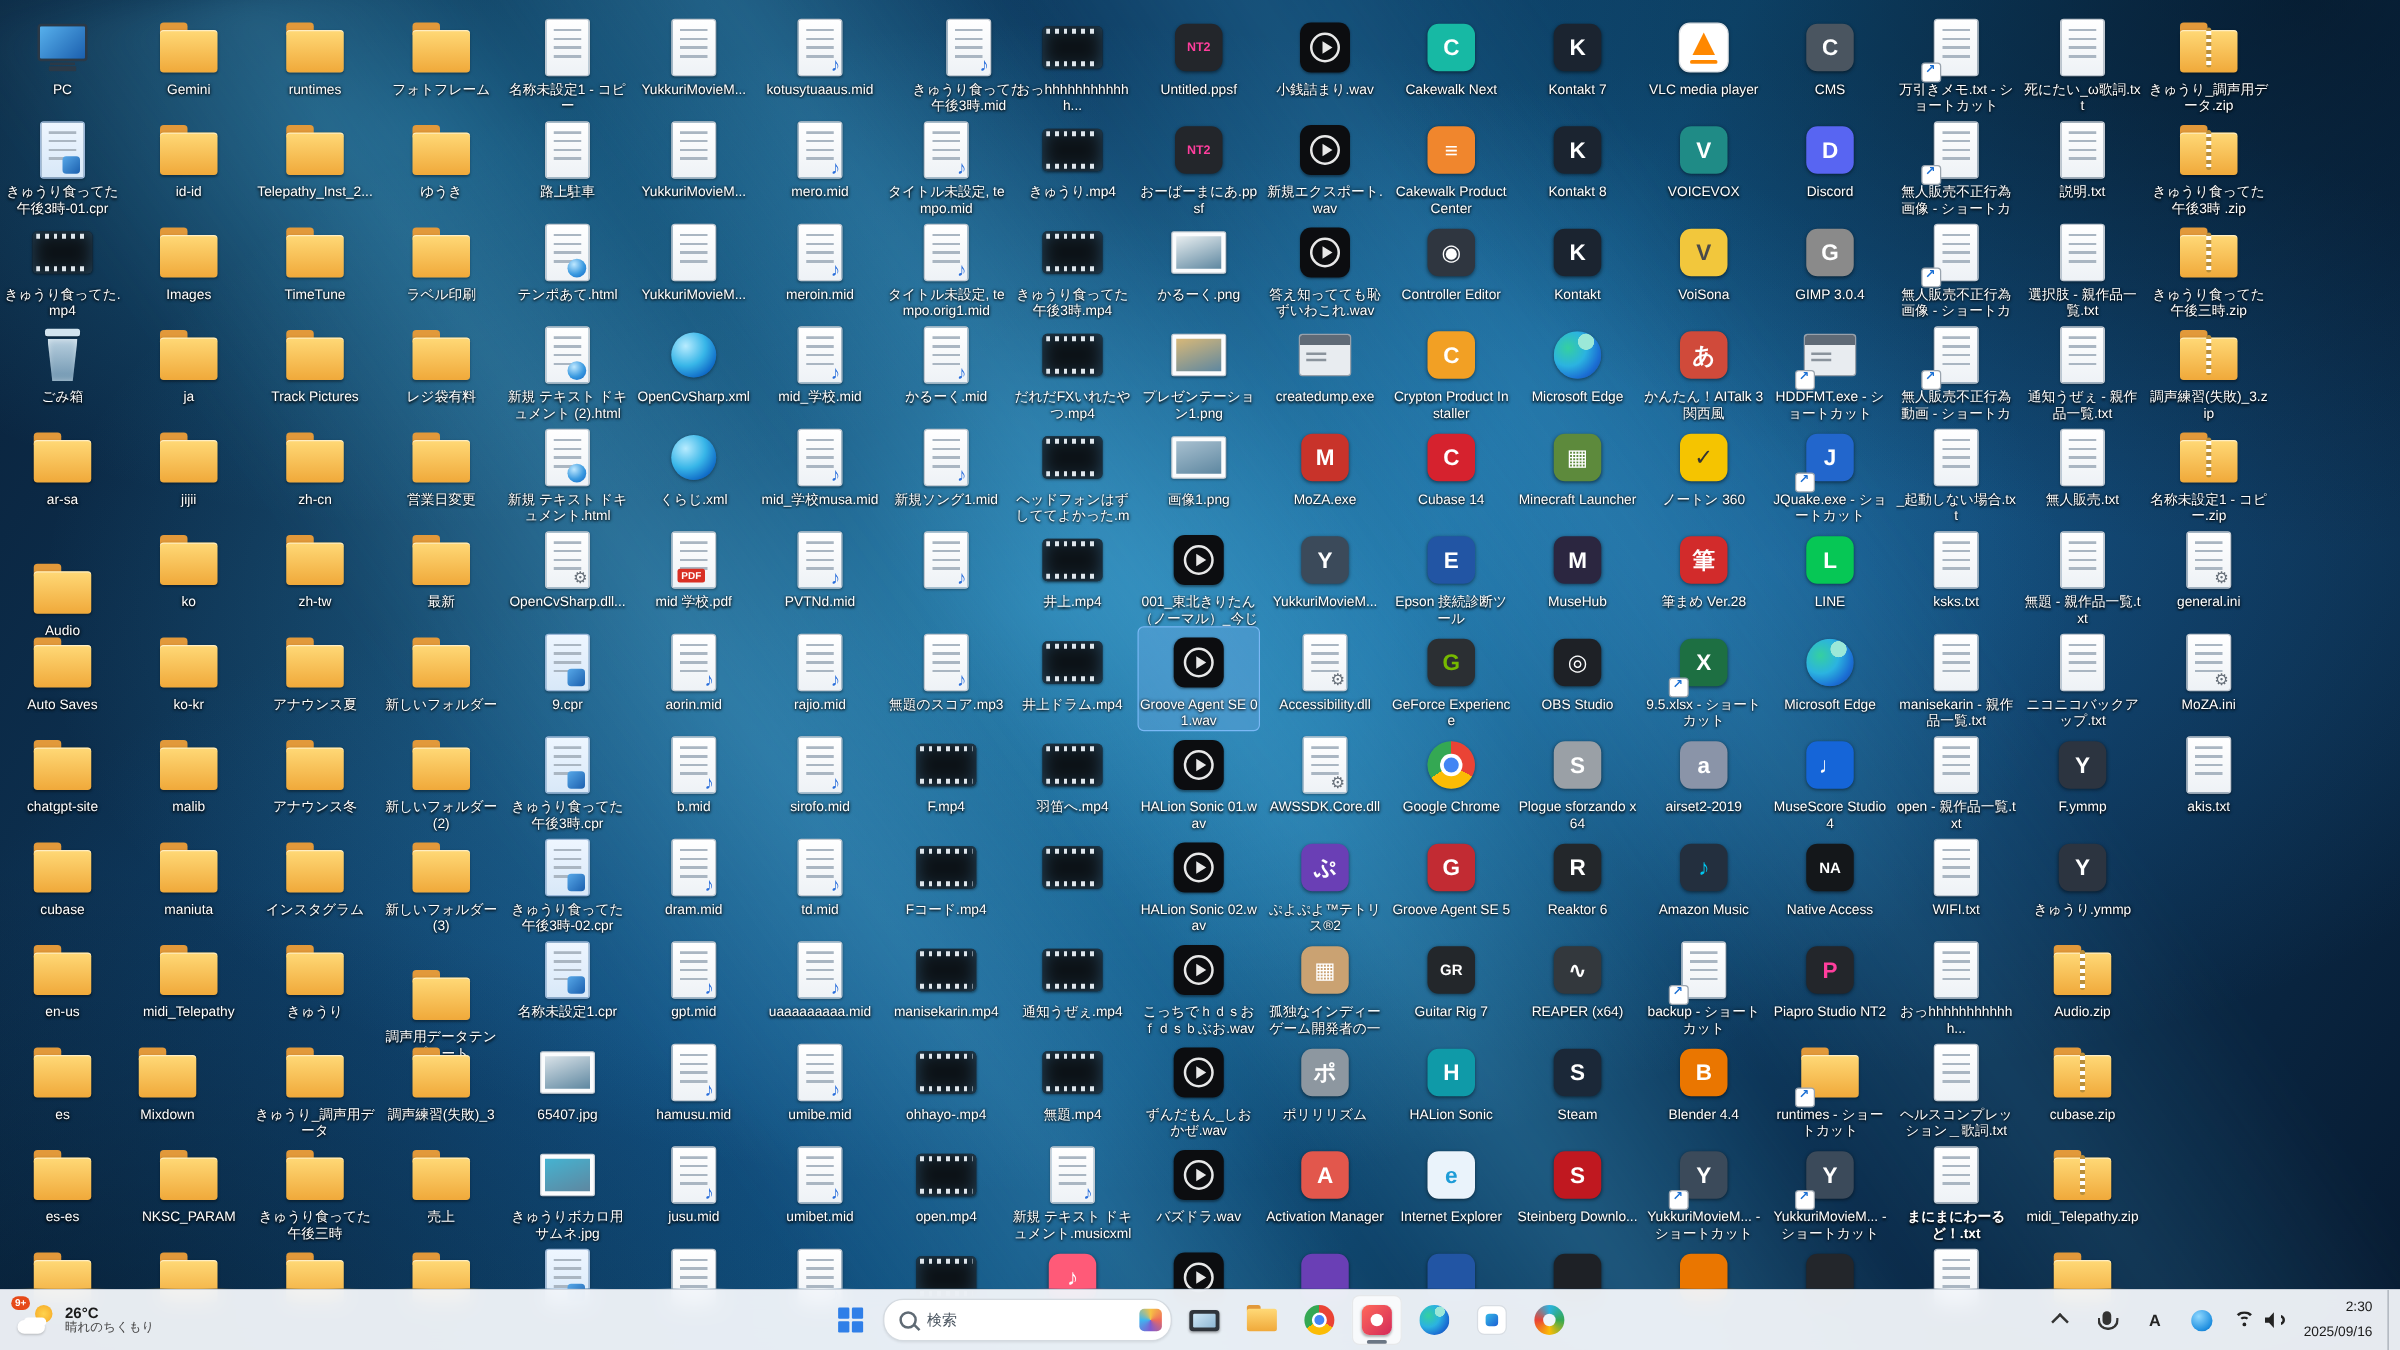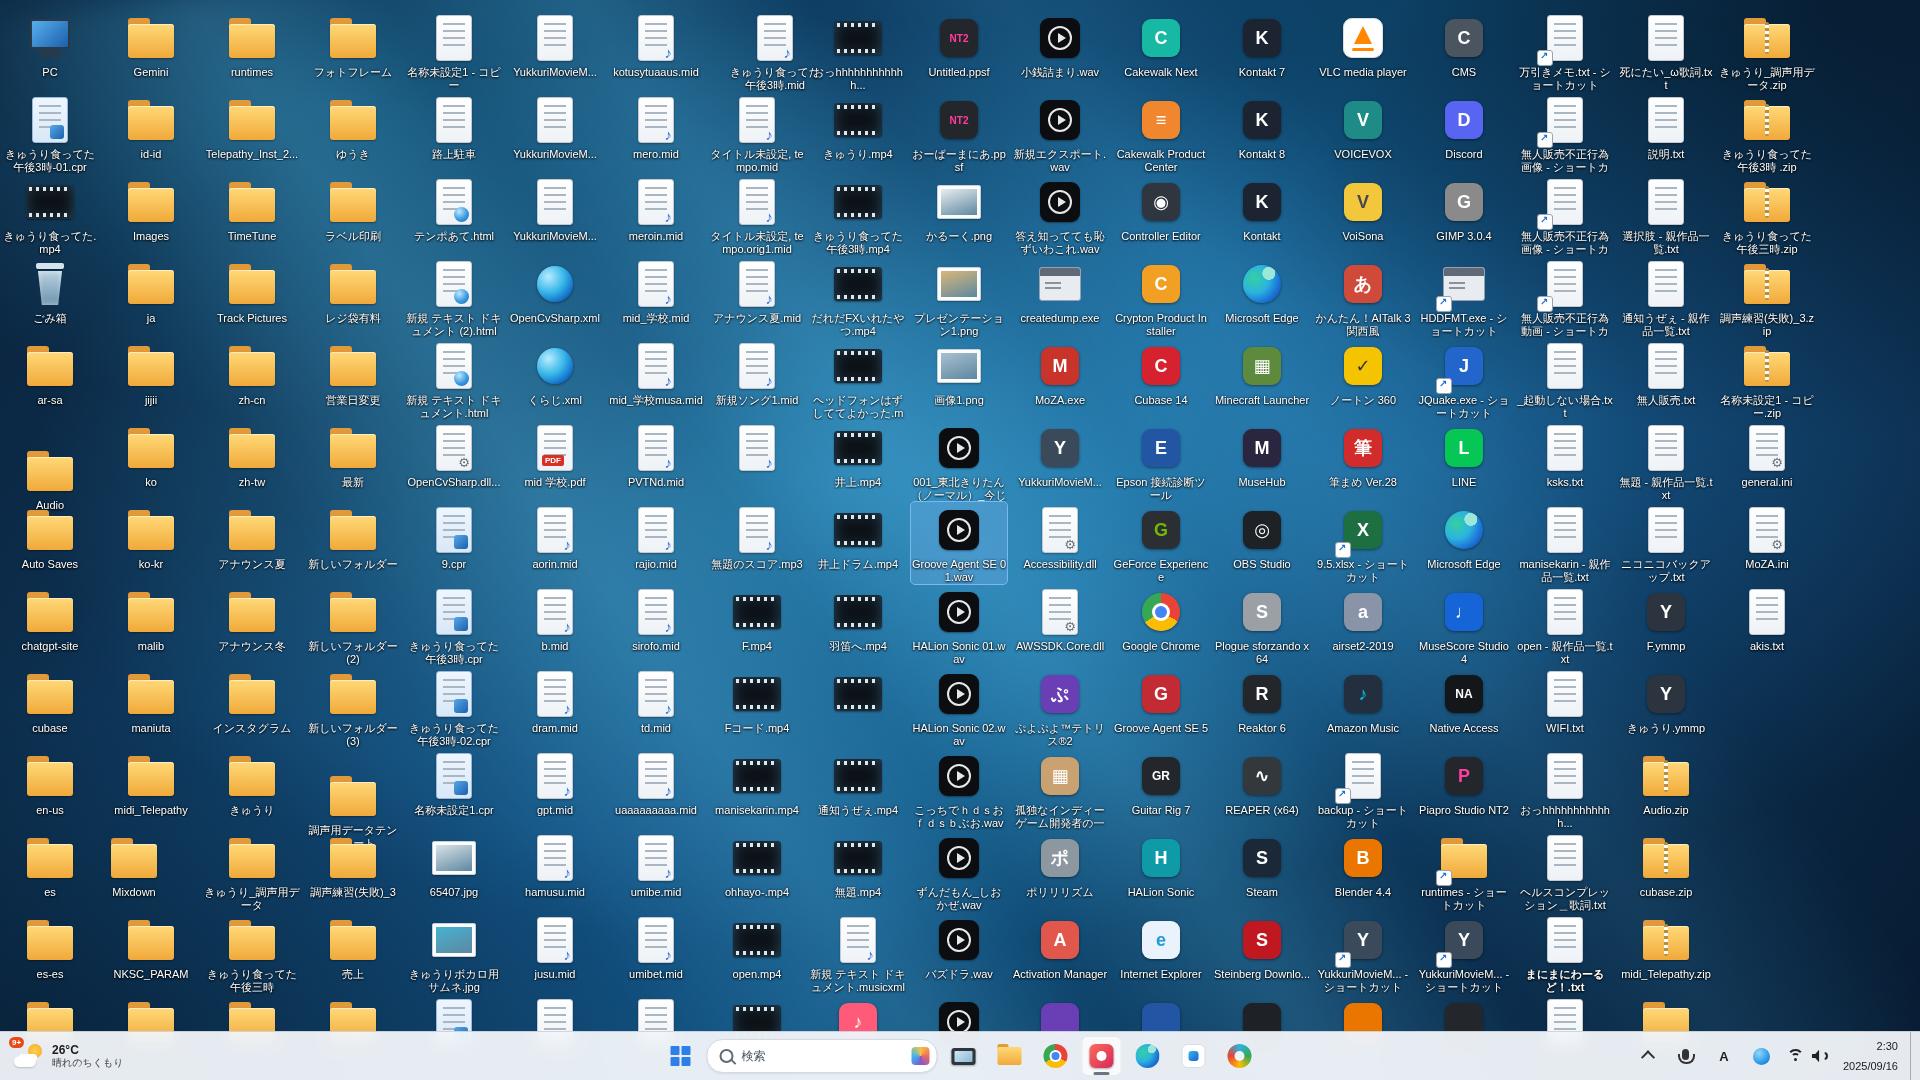--- a/index.html
+++ b/index.html
@@ -742,21 +742,21 @@
     <div class="cell" title="タイトル未設定, tempo.orig1.mid" style="left: 709px; top: 174px;">
       <div class="ic">
         <div class="k-doc k-midi"></div>
       </div>
       <div class="lbl">タイトル未設定, tempo.orig1.mid</div>
     </div>
     <div class="cell" title="メドレー風.mid" style="left: 709px; top: 256px;">
       <div class="ic">
         <div class="k-doc k-midi"></div>
       </div>
-      <div class="lbl">アナウンス夏.mid</div>
+      <div class="lbl">かるーく.mid</div>
     </div>
     <div class="cell" title="新規ソング1.mid" style="left: 709px; top: 338px;">
       <div class="ic">
         <div class="k-doc k-midi"></div>
       </div>
       <div class="lbl">新規ソング1.mid</div>
     </div>
     <div class="cell" title="わかりやす.mp3" style="left: 709px; top: 420px; gap: 47px;">
       <div class="ic">
         <div class="k-doc k-midi"></div>

